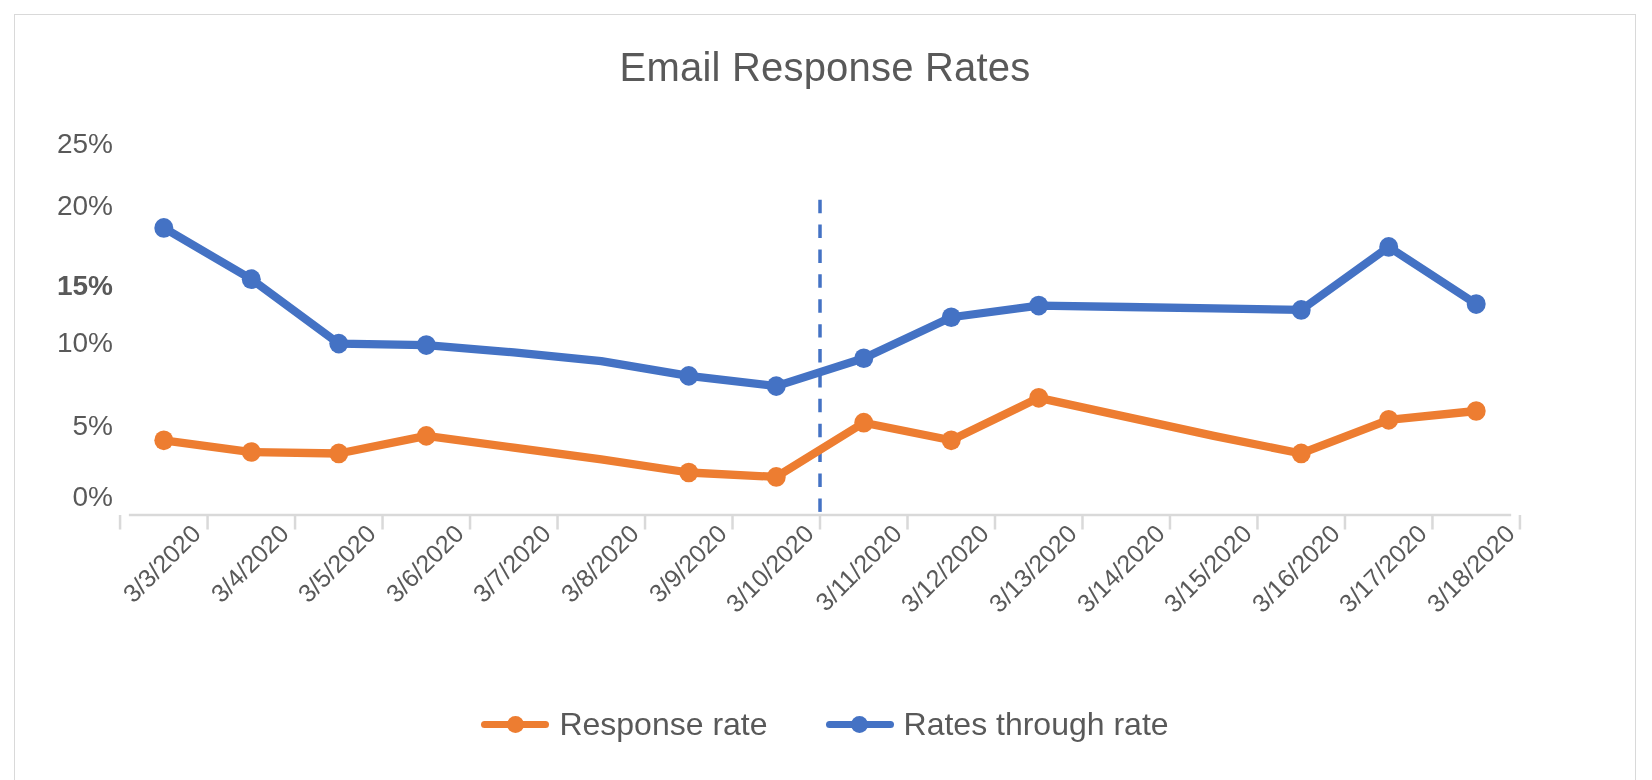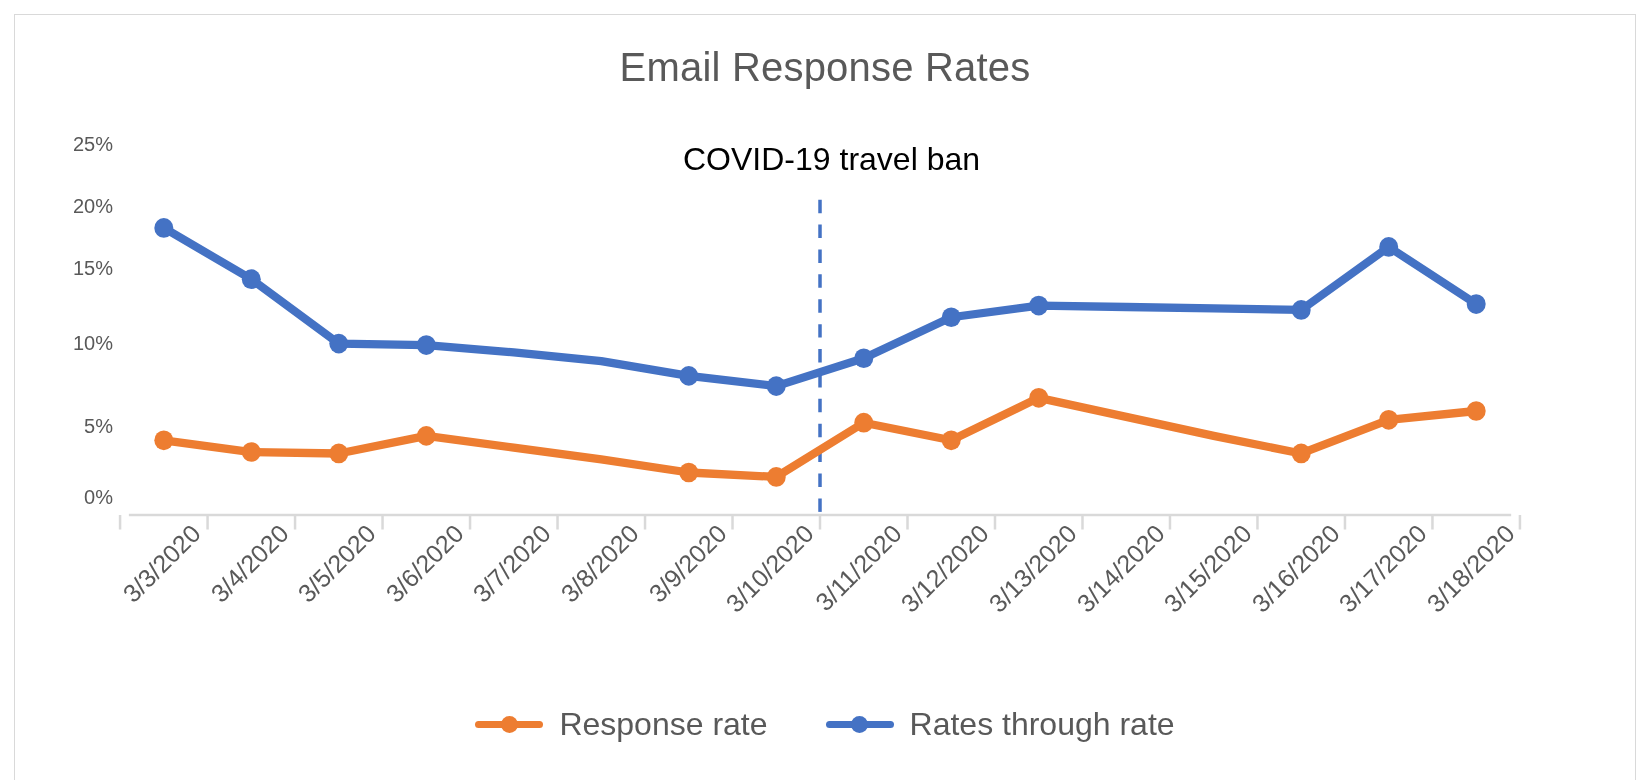--- a/index.html
+++ b/index.html
@@ -42,21 +42,21 @@
     font-size: 32px;
     color: #000000;
     font-family: "Liberation Sans", sans-serif;
     white-space: nowrap;
   }
   .y-tick-label {
     position: absolute;
     right: 0;
     width: 80px;
     text-align: right;
-    font-size: 20px;
+    font-size: 28px;
     color: #595959;
     font-family: "Liberation Sans", sans-serif;
     transform: translateY(-50%);
     white-space: nowrap;
   }
   #y-axis-labels {
     position: absolute;
     left: 18px;
     top: 0;
     width: 80px;
@@ -86,21 +86,21 @@
     bottom: 50px;
     width: 100%;
     display: flex;
     justify-content: center;
     align-items: center;
     gap: 58px;
   }
   .legend-item {
     display: flex;
     align-items: center;
-    gap: 16px;
+    gap: 10px;
   }
   .legend-swatch {
     position: relative;
     width: 68px;
     height: 22px;
     display: inline-block;
   }
   .legend-swatch .bar {
     position: absolute;
     left: 0;
@@ -127,27 +127,26 @@
     white-space: nowrap;
   }
 </style>
 </head>
 <body>
 
 <div id="chart-frame">
 
   <div id="chart-title">Email Response Rates</div>
 
-  <div id="annotation-label">COVID-19 travel ban</div>
 
   <div id="y-axis-labels">
       <div class="y-tick-label" style="top: 482px;">0%</div>
       <div class="y-tick-label" style="top: 411.4px;">5%</div>
       <div class="y-tick-label" style="top: 328px;">10%</div>
-      <div class="y-tick-label" style="top: 253px;">15%</div>
+      <div class="y-tick-label" style="top: 271px; font-weight: bold;">15%</div>
       <div class="y-tick-label" style="top: 191px;">20%</div>
       <div class="y-tick-label" style="top: 129px;">25%</div>
     </div>
 
   <svg id="plot-area" viewBox="0 0 1622 750" preserveAspectRatio="none">
       <line x1="114" y1="482" x2="1498" y2="482" stroke="#d9d9d9" stroke-width="2.5"></line>
       <line x1="105.2" y1="482" x2="105.2" y2="496" stroke="#d9d9d9" stroke-width="2.5"></line>
       <line x1="192.8" y1="482" x2="192.8" y2="496" stroke="#d9d9d9" stroke-width="2.5"></line>
       <line x1="280.4" y1="482" x2="280.4" y2="496" stroke="#d9d9d9" stroke-width="2.5"></line>
       <line x1="367.99999999999994" y1="482" x2="367.99999999999994" y2="496" stroke="#d9d9d9" stroke-width="2.5"></line>

